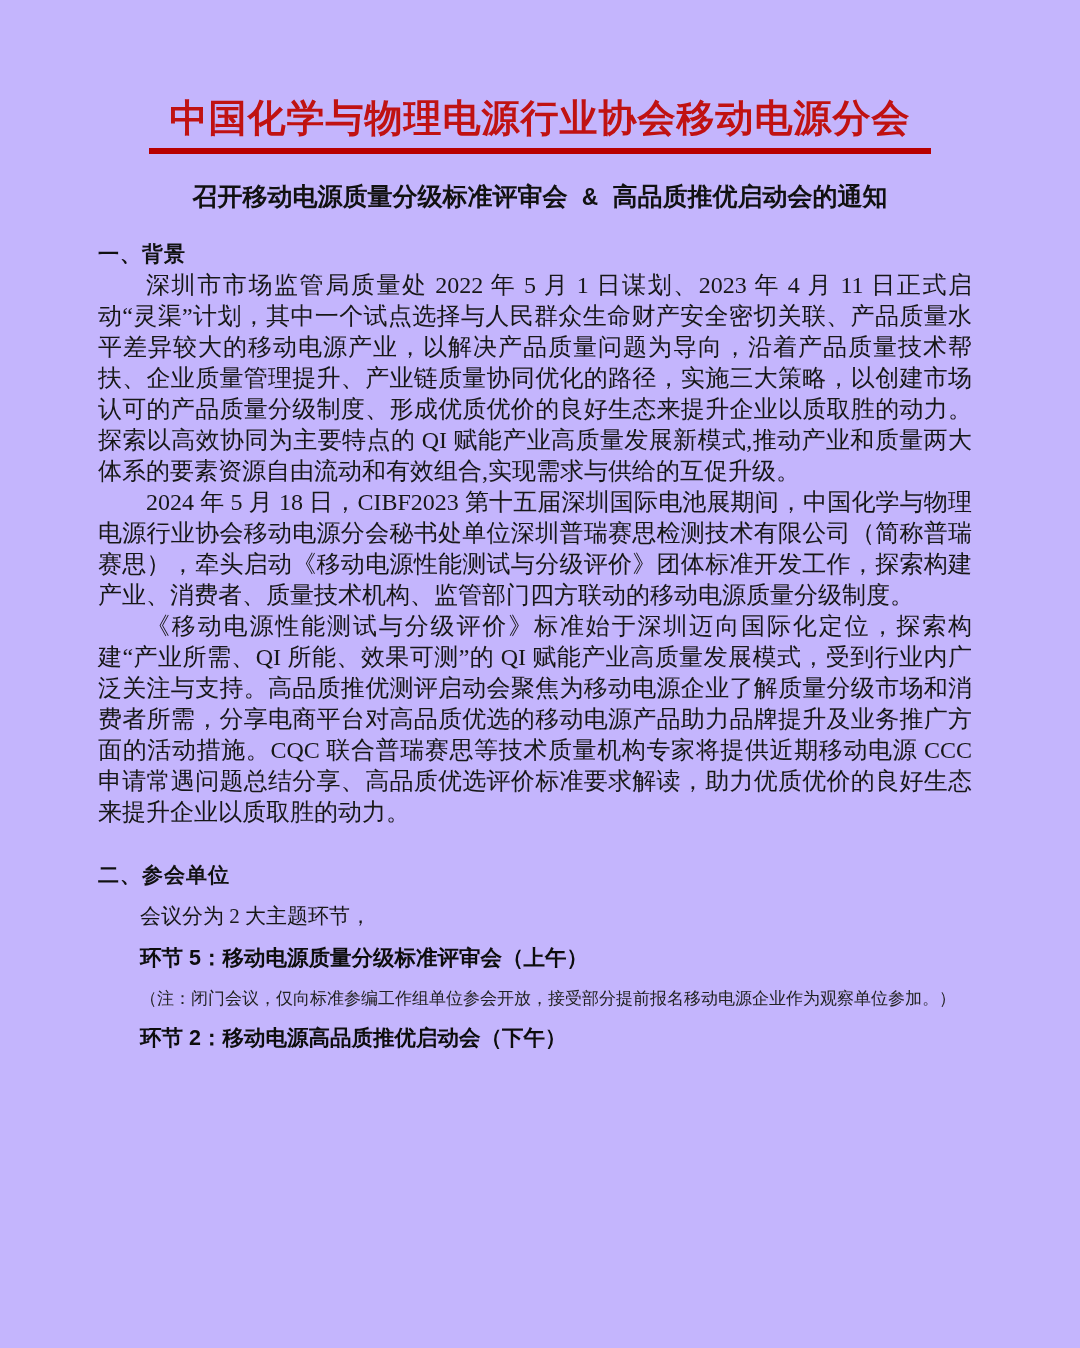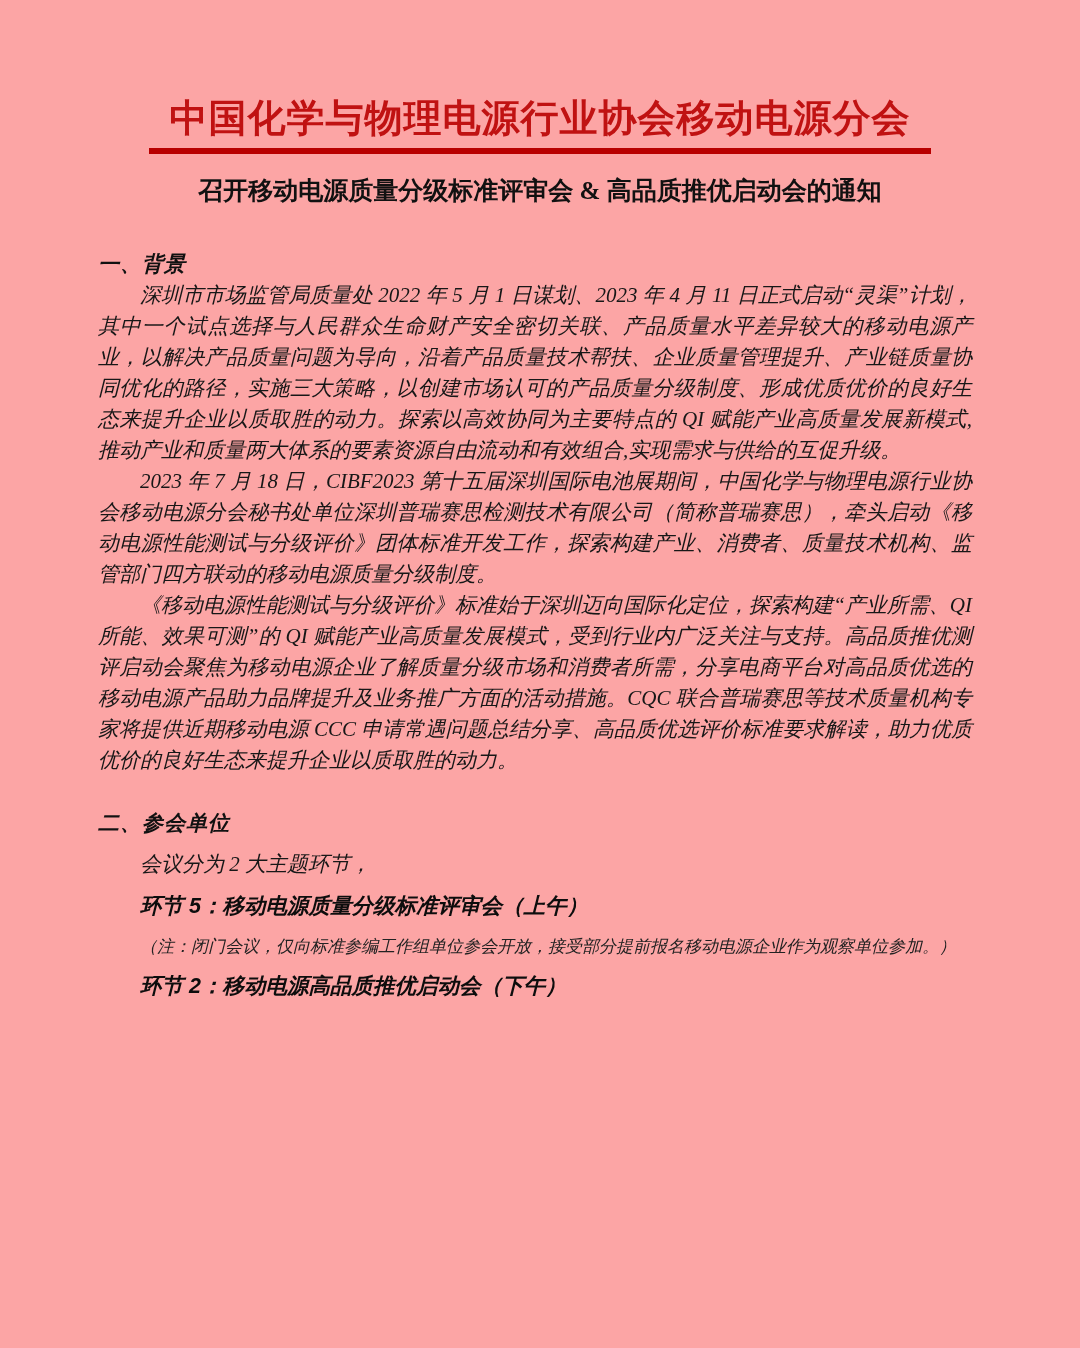--- a/index.html
+++ b/index.html
@@ -1,21 +1,21 @@
 <!DOCTYPE html>
 <html><head>
 <meta charset="utf-8">
 <style>
   html, body { margin: 0; padding: 0; background: #ffffff; }
   .page {
     position: relative;
     width: 1080px;
     height: 1348px;
     margin: 0 auto;
-    background: #fca5a5;
+    background: #c4b5fd;
     overflow: hidden;
     font-family: "Liberation Serif", "DejaVu Serif", serif;
     color: #171717;
   }
   .header { text-align: center; padding-top: 94px; }
   .doc-title {
     font-family: "Liberation Sans", "DejaVu Sans", sans-serif;
     font-weight: bold;
     font-size: 38px;
     line-height: 1.3;
@@ -23,39 +23,39 @@
     color: #c01212; 
     margin: 0;
   }
   .title-rule {
     width: 782px;
     height: 6px;
     margin: 5px auto 0 auto;
     background: #b80000; 
   }
   .doc-subtitle {
-    font-family: Liberation Serif, serif;
+    font-family: Liberation Mono, monospace;
     font-weight: bold;
     font-size: 25px;
     line-height: 1.3;
     color: #111111;
-    margin: 21px 0 0 0;
+    margin: 29px 0 0 0;
   }
-  .content { margin: 42px 108px 0 98px; font-style: italic; } 
+  .content { margin: 24px 108px 0 98px; } 
   .sec-heading {
     font-family: "Liberation Sans", "DejaVu Sans", sans-serif;
     font-weight: bold;
     font-size: 21px;
     line-height: 28px;
     color: #111111;
     margin: 0 0 2px 0;
     letter-spacing: 1px;
   }
   .body-para {
-    font-size: 21px;
+    font-size: 24px;
     line-height: 31px;
     text-align: justify;
     text-indent: 2em;
     margin: 0;
   }
   .participants-intro {
     font-size: 21px;
     line-height: 30px;
     margin: 12px 0 0 42px;
   }
@@ -84,21 +84,21 @@
     <h1 class="doc-title" style="color: rgb(192, 18, 18);">中国化学与物理电源行业协会移动电源分会</h1>
     <div class="title-rule" style="background: rgb(184, 0, 0);"></div>
     <h2 class="doc-subtitle">召开移动电源质量分级标准评审会 &amp; 高品质推优启动会的通知</h2>
   </div>
 
   <div class="content">
 
     <div class="sec-background">
       <div class="sec-heading">一、背景</div>
       <p class="body-para">深圳市市场监管局质量处 2022 年 5 月 1 日谋划、2023 年 4 月 11 日正式启动“灵渠”计划，其中一个试点选择与人民群众生命财产安全密切关联、产品质量水平差异较大的移动电源产业，以解决产品质量问题为导向，沿着产品质量技术帮扶、企业质量管理提升、产业链质量协同优化的路径，实施三大策略，以创建市场认可的产品质量分级制度、形成优质优价的良好生态来提升企业以质取胜的动力。探索以高效协同为主要特点的 QI 赋能产业高质量发展新模式,推动产业和质量两大体系的要素资源自由流动和有效组合,实现需求与供给的互促升级。</p>
-      <p class="body-para">2023 年 7 月 18 日，CIBF2023 第十五届深圳国际电池展期间，中国化学与物理电源行业协会移动电源分会秘书处单位深圳普瑞赛思检测技术有限公司（简称普瑞赛思），牵头启动《移动电源性能测试与分级评价》团体标准开发工作，探索构建产业、消费者、质量技术机构、监管部门四方联动的移动电源质量分级制度。</p>
+      <p class="body-para">2024 年 5 月 18 日，CIBF2023 第十五届深圳国际电池展期间，中国化学与物理电源行业协会移动电源分会秘书处单位深圳普瑞赛思检测技术有限公司（简称普瑞赛思），牵头启动《移动电源性能测试与分级评价》团体标准开发工作，探索构建产业、消费者、质量技术机构、监管部门四方联动的移动电源质量分级制度。</p>
       <p class="body-para">《移动电源性能测试与分级评价》标准始于深圳迈向国际化定位，探索构建“产业所需、QI 所能、效果可测”的 QI 赋能产业高质量发展模式，受到行业内广泛关注与支持。高品质推优测评启动会聚焦为移动电源企业了解质量分级市场和消费者所需，分享电商平台对高品质优选的移动电源产品助力品牌提升及业务推广方面的活动措施。CQC 联合普瑞赛思等技术质量机构专家将提供近期移动电源 CCC 申请常遇问题总结分享、高品质优选评价标准要求解读，助力优质优价的良好生态来提升企业以质取胜的动力。</p>
     </div>
 
     <div class="sec-participants">
       <div class="sec-heading">二、参会单位</div>
       <div class="participants-intro">会议分为 2 大主题环节，</div>
 
       <div class="session-title">环节 5：移动电源质量分级标准评审会（上午）</div>
       <div class="session-note">（注：闭门会议，仅向标准参编工作组单位参会开放，接受部分提前报名移动电源企业作为观察单位参加。）</div>
 

